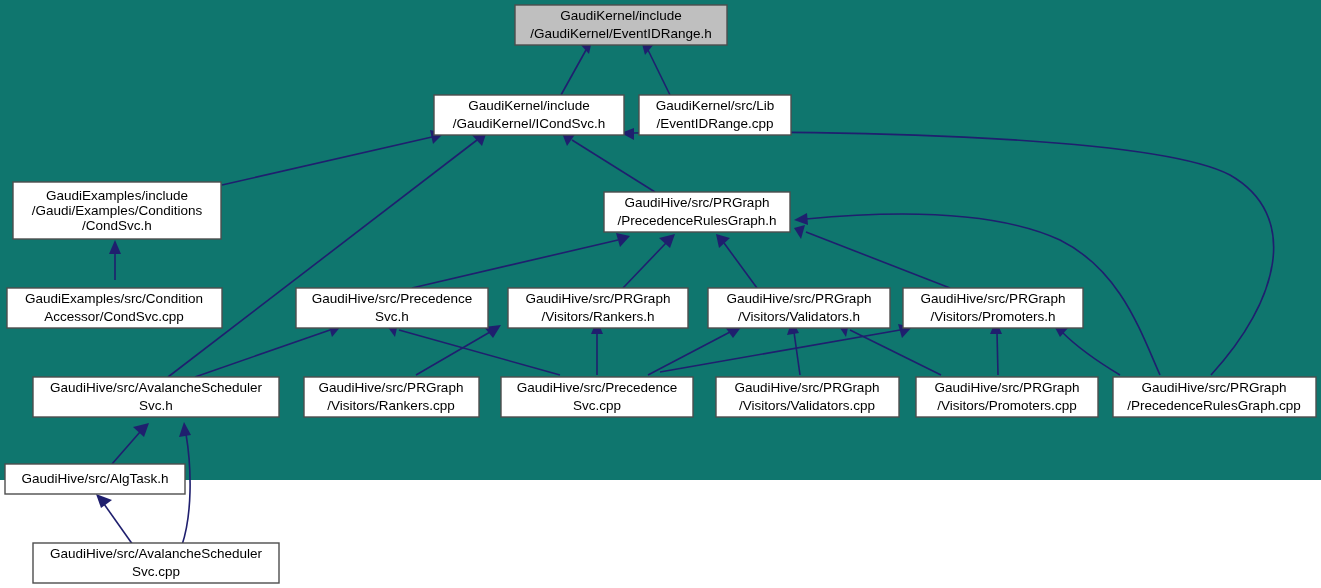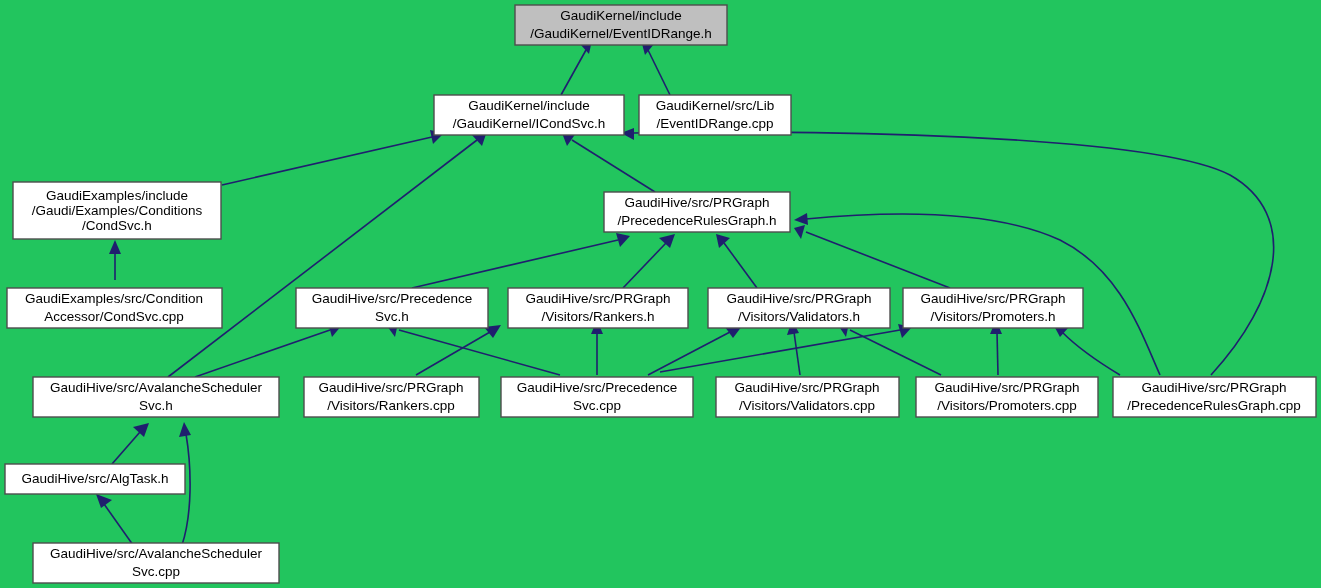--- a/index.html
+++ b/index.html
@@ -9,22 +9,22 @@
   }
   body {
     width: 1321px;
     height: 588px;
     font-family: "Liberation Sans", sans-serif;
     overflow: hidden;
   }
   #graph-root {
     position: relative;
     width: 1321px;
-    height: 588px;
-    background: #22c55e;
+    height: 480px;
+    background: #0f766e;
   }
   svg#dep-graph {
     display: block;
     width: 1321px;
     height: 588px;
   }
   .edge-path {
     fill: none;
     stroke: #1f1f6e;
     stroke-width: 1.6;

